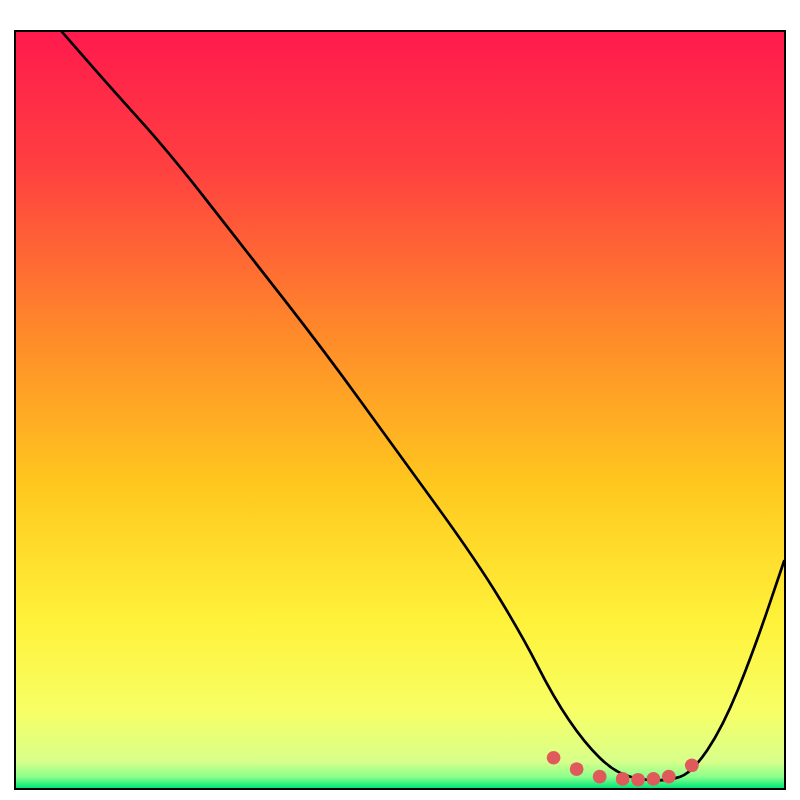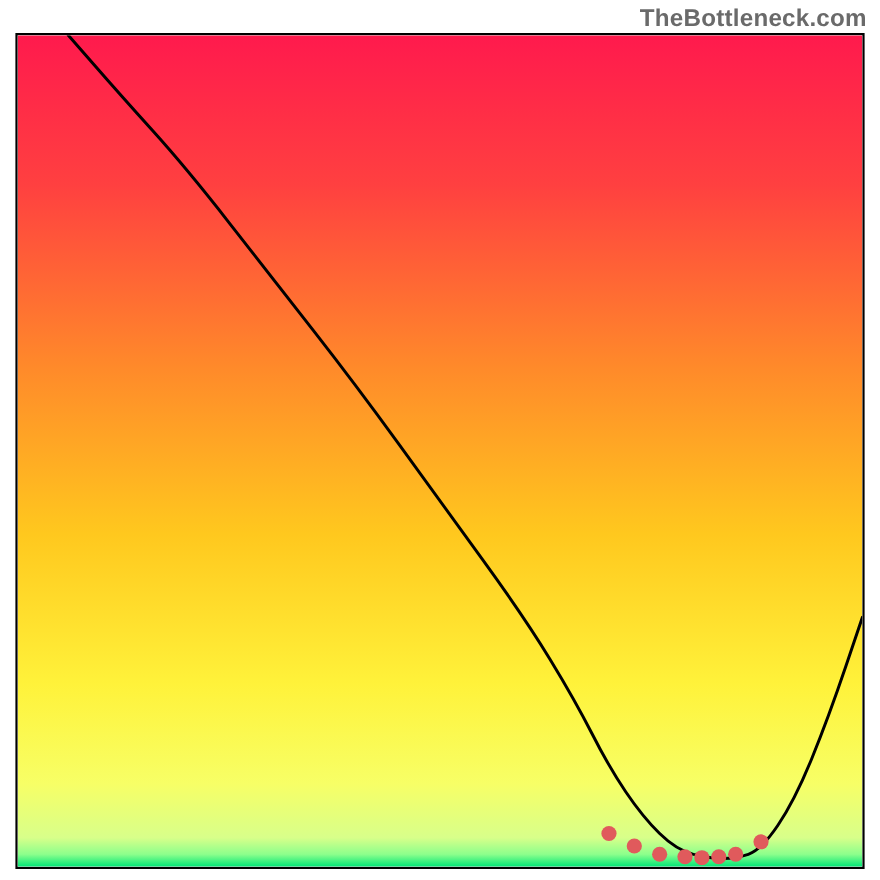--- a/index.html
+++ b/index.html
@@ -37,21 +37,20 @@
     display: block;
     width: 100%;
     height: 100%;
   }
 </style>
 </head>
 <body>
 
 <div class="chart-wrap">
 
-  <div class="watermark">TheBottleneck.com</div>
 
   <div class="plot-frame" style="left: 14px; top: 30px; width: 772px; height: 760px;">
     <svg viewBox="0 0 100 100" preserveAspectRatio="none">
       <defs>
         <linearGradient id="bgGrad" x1="0" y1="0" x2="0" y2="1">
             <stop offset="0%" stop-color="#ff1a4d"></stop>
             <stop offset="18%" stop-color="#ff4040"></stop>
             <stop offset="40%" stop-color="#ff8a2a"></stop>
             <stop offset="60%" stop-color="#ffc81e"></stop>
             <stop offset="78%" stop-color="#fff23a"></stop>

